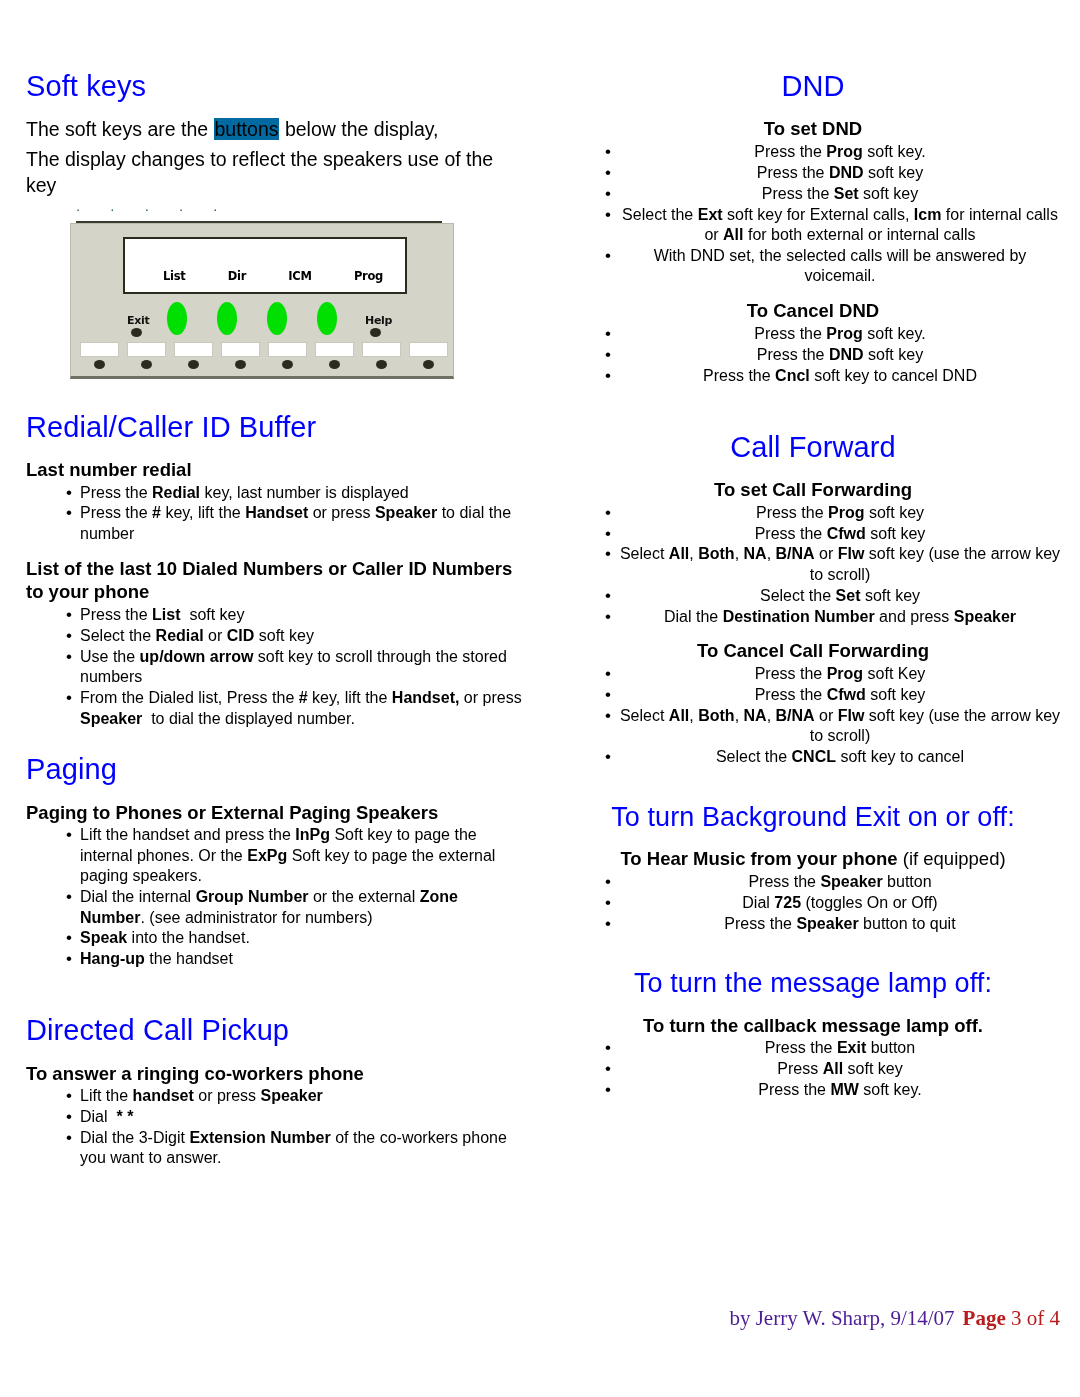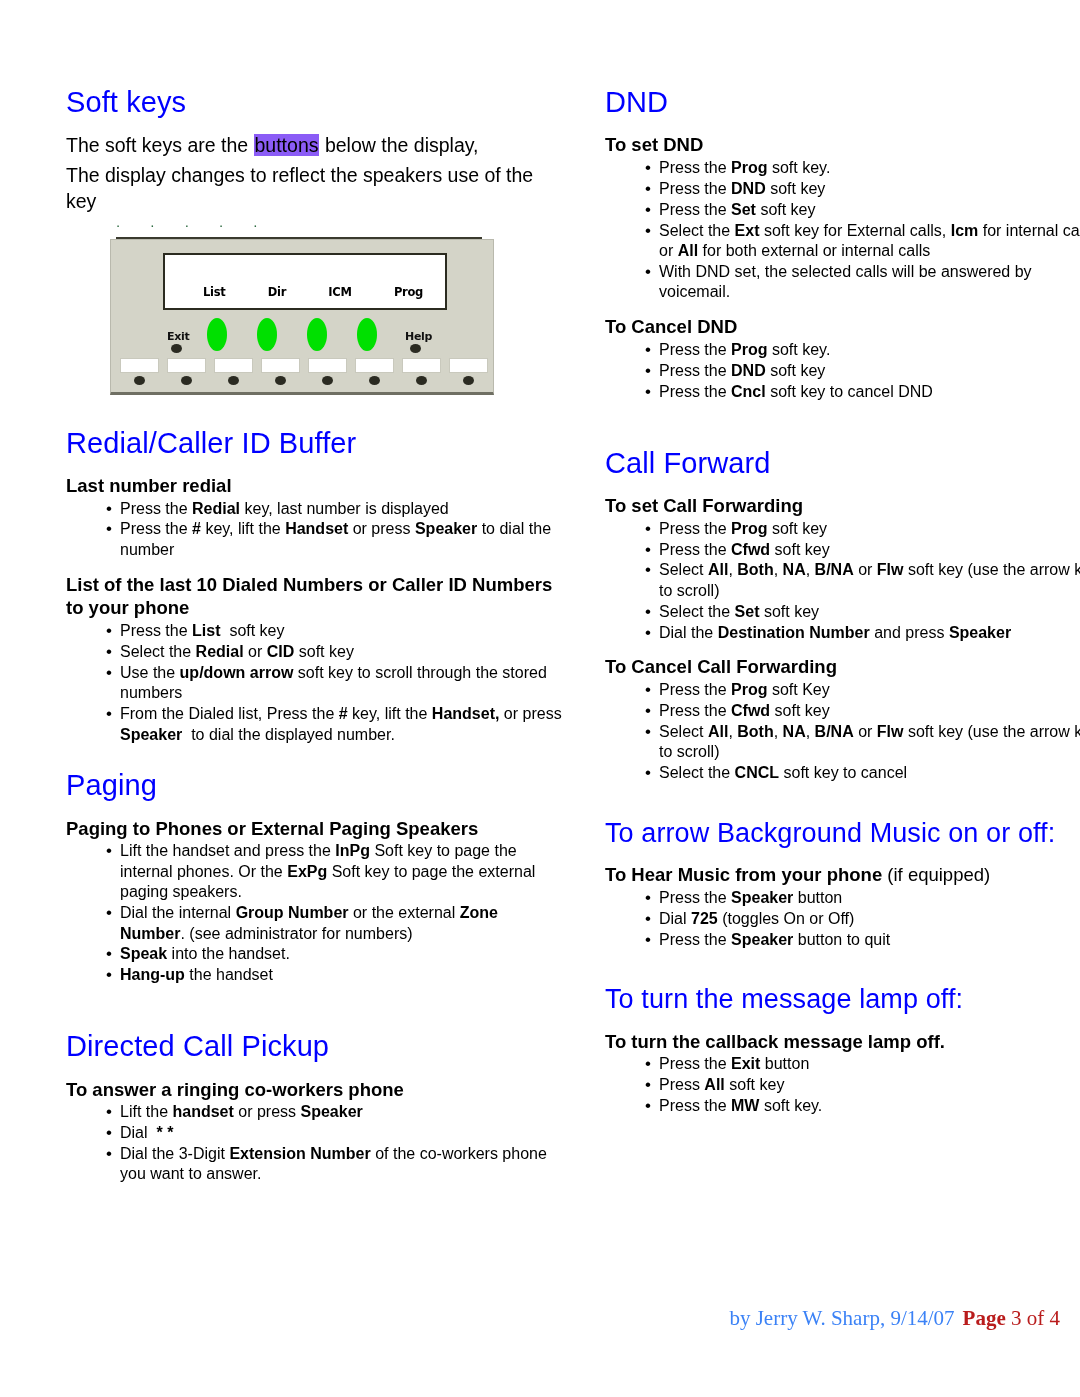--- a/index.html
+++ b/index.html
@@ -16,46 +16,45 @@
 
   .page {
     position: relative;
     width: 1080px;
     height: 1397px;
     padding: 0;
   }
 
   .col {
     position: absolute;
-    top: 86px;
-    margin-left: 40px;
+    top: 70px;
   }
   .col-left  { left: 26px;  width: 500px; }
-  .col-right { left: 565px; width: 496px; }
+  .col-right { left: 565px; width: 496px; text-align: center; }
 
   h1.section-title {
     color: #0000ff;
     font-weight: normal;
     font-size: 29px;
     line-height: 1.15;
     margin: 0 0 14px 0;
     letter-spacing: 0.1px;
   }
   h1.section-title.big {
     font-size: 27px;
   }
 
   .para {
     font-size: 19.5px;
     line-height: 1.32;
     margin: 0 0 4px 0;
   }
 
   .hl {
-    background: #8b5cf6;
+    background: #0369a1;
     color: #000000;
     padding: 0 1px;
   }
 
   h2.sub {
     font-size: 18.5px;
     font-weight: bold;
     margin: 0 0 1px 0;
     line-height: 1.28;
   }
@@ -195,21 +194,21 @@
   .footer {
     position: absolute;
     left: 0;
     top: 1306px;
     width: 1060px;
     text-align: right;
     font-family: "Liberation Serif", serif;
     font-size: 21px;
     white-space: nowrap;
   }
-  .footer .byline { color: #3b82f6; }
+  .footer .byline { color: #4c1d95; }
   .footer .pg { color: #b91c1c; margin-left: 8px; }
   .footer .pg b { font-weight: bold; }
 </style>
 </head>
 <body>
 
 <div class="page">
 
   <div class="col col-left">
 
@@ -363,21 +362,21 @@
           <li>Press the <b>Prog</b> soft Key</li>
           <li>Press the <b>Cfwd</b> soft key</li>
           <li>Select <b>All</b>, <b>Both</b>, <b>NA</b>, <b>B/NA</b> or <b>Flw</b> soft key (use the arrow key to scroll)</li>
           <li>Select the <b>CNCL</b> soft key to cancel</li>
         </ul>
     </section>
 
     <div class="gap-lg"></div>
 
     <section>
-      <h1 class="section-title big">To arrow Background Music on or off:</h1>
+      <h1 class="section-title big">To turn Background Exit on or off:</h1>
       <h2 class="sub"><span>To Hear Music from your phone</span><span class="reg"> (if equipped)</span></h2>
       <ul class="bul">
           <li>Press the <b>Speaker</b> button</li>
           <li>Dial <b>725</b> (toggles On or Off)</li>
           <li>Press the <b>Speaker</b> button to quit</li>
         </ul>
     </section>
 
     <div class="gap-lg"></div>
 

